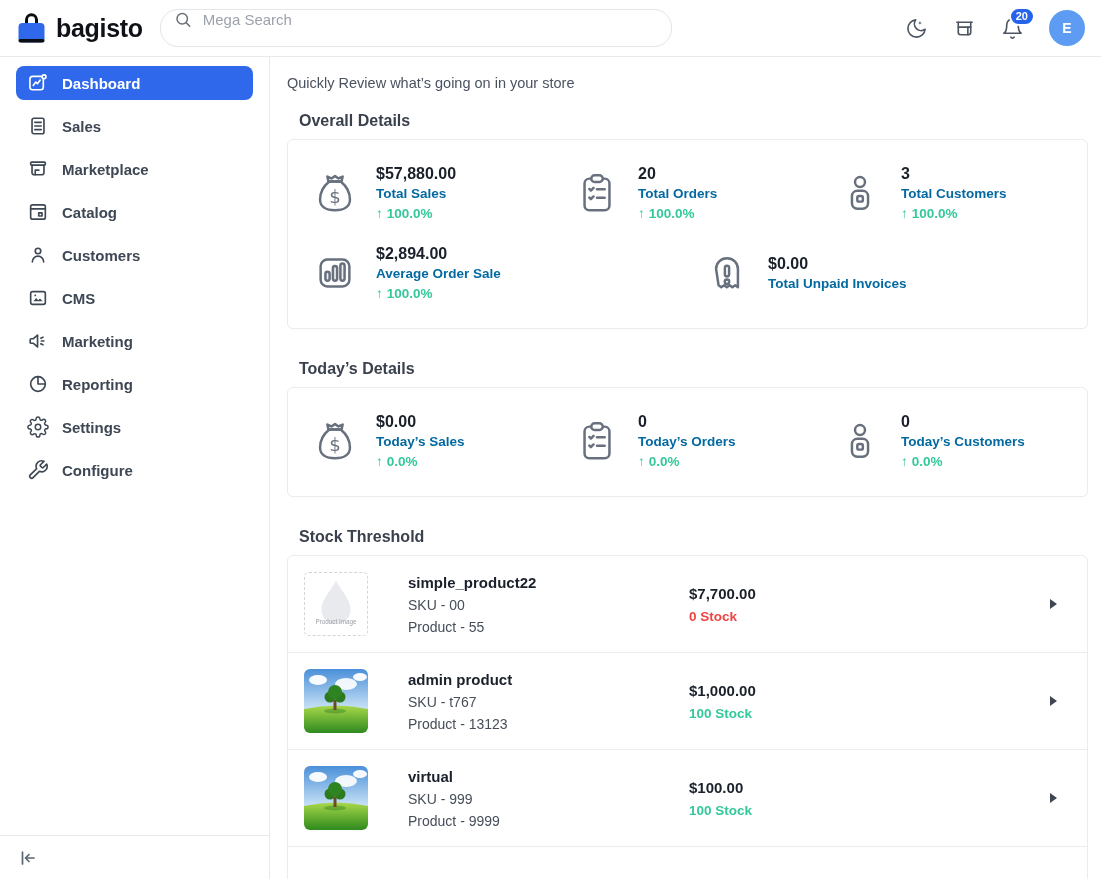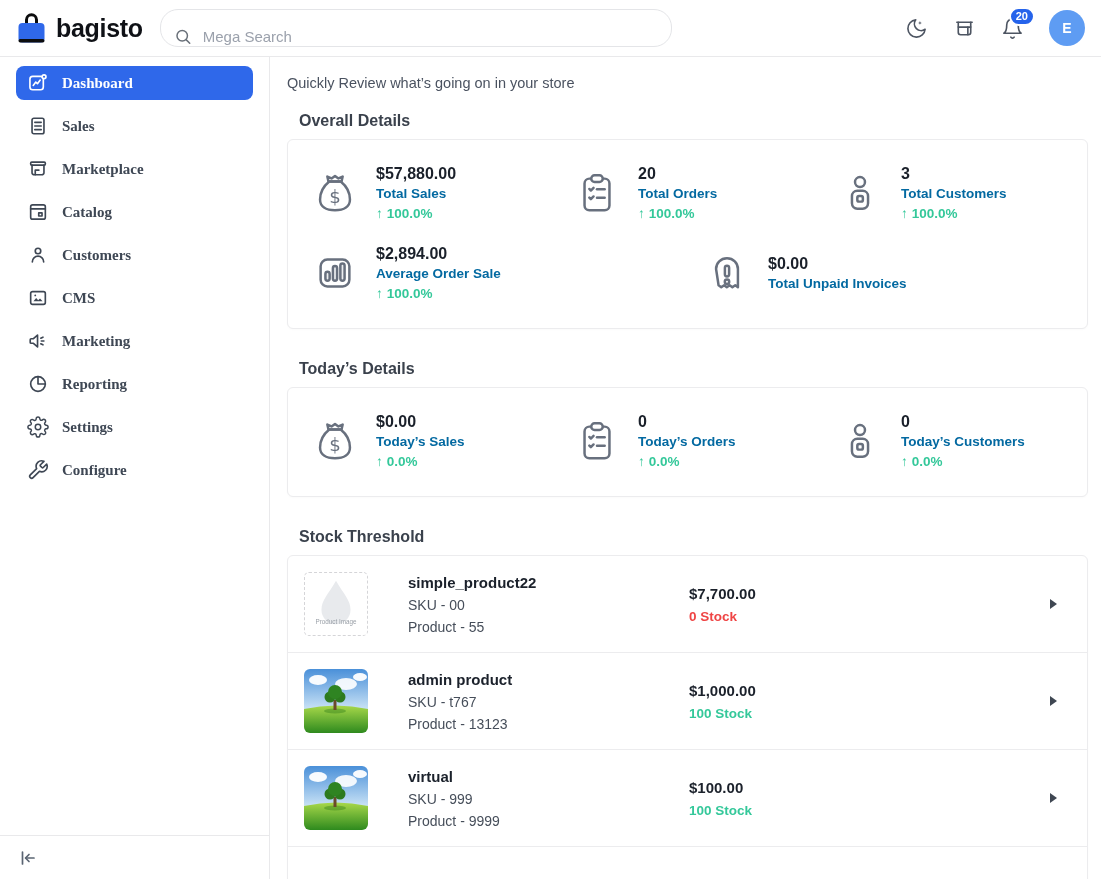--- a/index.html
+++ b/index.html
@@ -13,21 +13,21 @@
   
   .topbar {
     position:fixed; top:0; left:0; width:1101px; height:57px; background:#fff;
     border-bottom:1px solid #e9e9eb; display:flex; align-items:center;
     padding:0 16px; z-index:20;
   }
   .logo-wrap { display:flex; align-items:center; cursor:pointer; }
   .brand { font-size:25px; font-weight:800; color:#0f1116; margin-left:9px; letter-spacing:-0.3px; }
   .search-box {
     margin-left:17px; width:512px; height:38px; border:1px solid #e4e5e8;
-    border-radius:18px; display:flex; align-items:flex-end; gap:9px; padding:0 13px; background:#fff;
+    border-radius:18px; display:flex; align-items:flex-start; gap:9px; padding:0 13px; background:#fff;
   }
   .search-box input {
     border:none; outline:none; font-size:15px; color:#374151; width:100%;
     background:transparent; font-family:inherit;
   }
   .search-box input::placeholder { color:#9ba1ac; }
   .header-icons { margin-left:auto; display:flex; align-items:center; gap:25px; }
   .icon-btn { cursor:pointer; color:#4d5562; }
   .bell-wrap { position:relative; }
   .badge {
@@ -37,21 +37,21 @@
   }
   .avatar {
     width:36px; height:36px; border-radius:50%; background:#5e9cf3; color:#fff;
     font-size:14px; font-weight:700; display:flex; align-items:center; justify-content:center;
     cursor:pointer;
   }
 
   
   .sidebar {
     position:fixed; top:57px; left:0; bottom:0; width:270px; background:#fff;
-    border-right:1px solid #e9e9eb; z-index:10;font-family:Liberation Serif, serif;
+    border-right:1px solid #e9e9eb; z-index:10;
   }
   .nav { padding:9px 16px 0; }
   .nav-item {
     --icon-bg:#fff;
     display:flex; align-items:center; gap:13px; height:34px; padding:0 11px;
     margin-bottom:9px; border-radius:8px; color:#3e4754; font-size:15px;
     font-weight:600; cursor:pointer;
   }
   .nav-item.active { --icon-bg:#2f68ea; background:#2f68ea; color:#fff; }
   .sidebar-footer {

